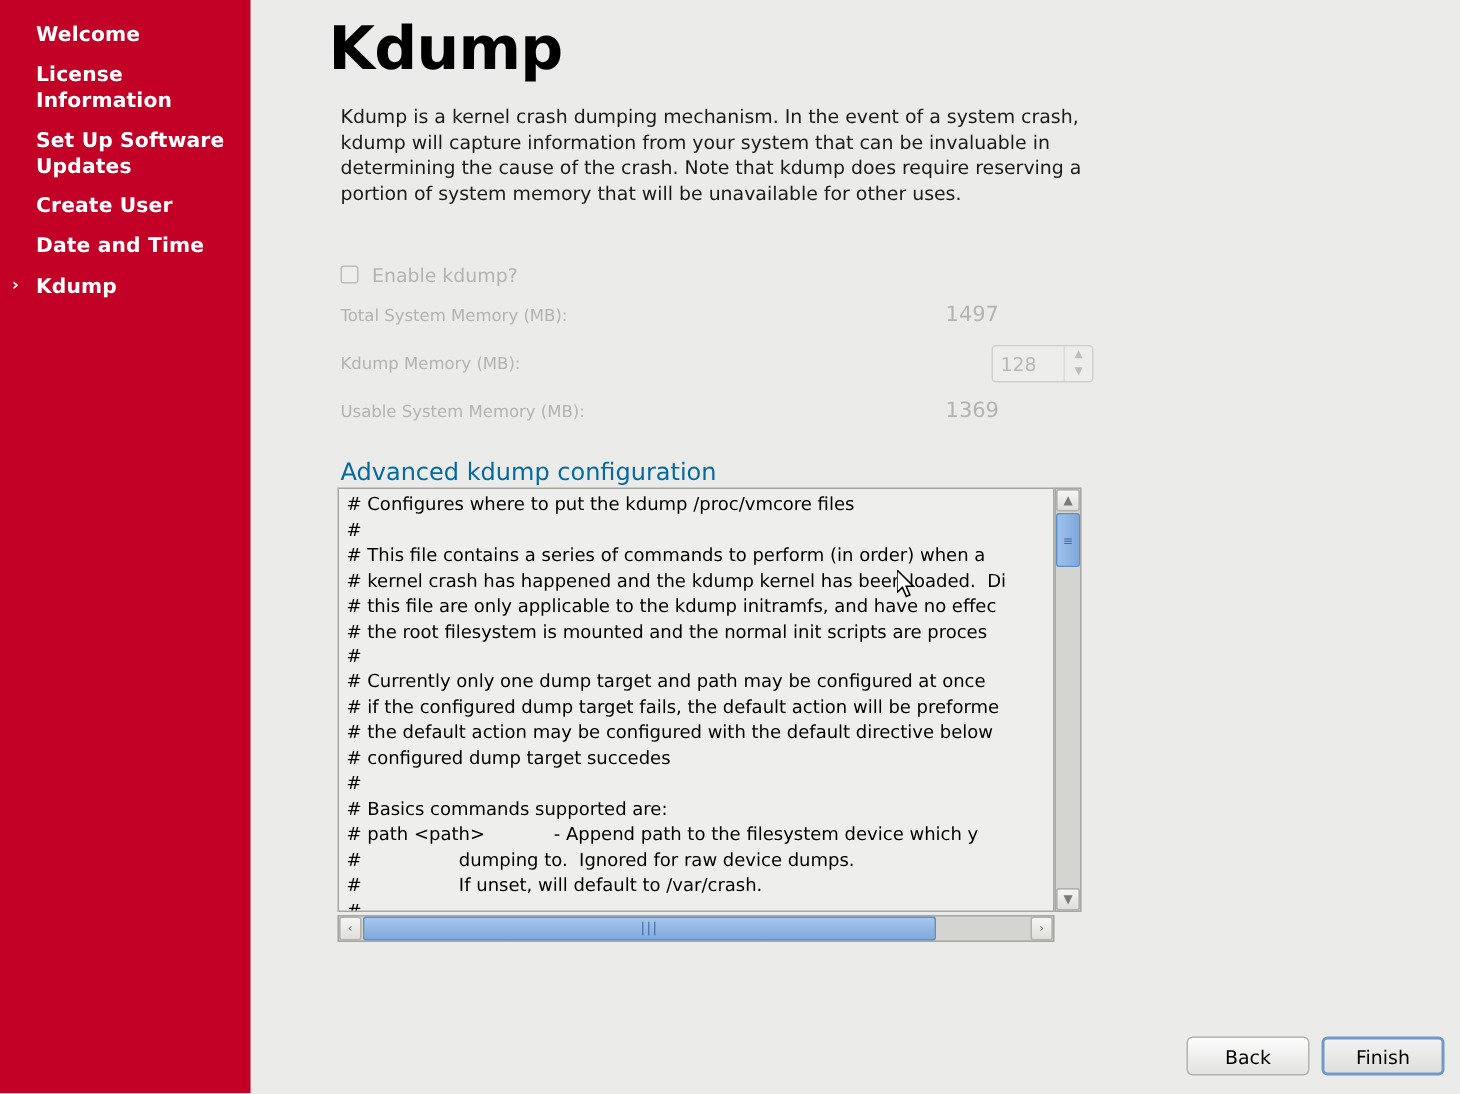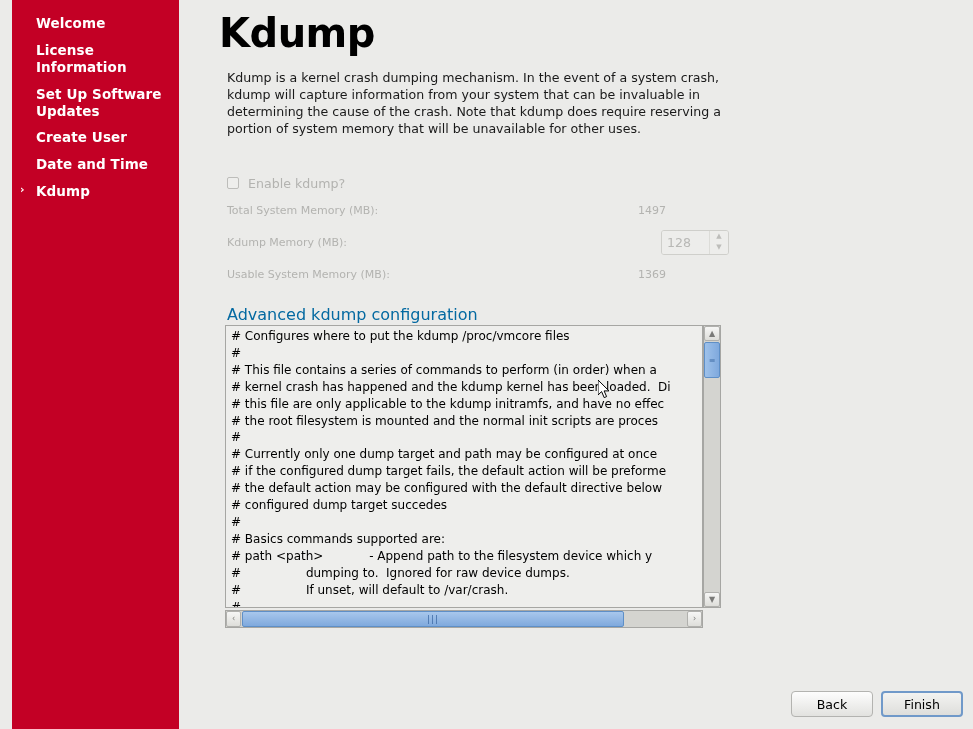--- a/index.html
+++ b/index.html
@@ -16,21 +16,21 @@
     position: relative;
     width: 973px;
     height: 729px;
     background: #ebebe9;
     overflow: hidden;
   }
 
   
   #sidebar {
     position: absolute;
-    left: 12px; top: 0;
+    left: 0; top: 0;
     width: 167px;
     height: 729px;
     background: #c30025;
     box-sizing: border-box;
     padding: 10px 0 0 0;
   }
   .nav-item {
     position: relative;
     color: #ffffff;
     font-size: 13.5px;
@@ -105,21 +105,21 @@
     display: flex;
     align-items: center;
     justify-content: space-between;
     height: 32px;
   }
   .field-label {
     font-size: 11px;
     color: #b3b3b0;
   }
   .field-value {
-    font-size: 11px;
+    font-size: 14px;
     color: #b3b3b0;
     padding-right: 63px;
   }
   
   .spin {
     display: flex;
     align-items: stretch;
     height: 25px;
     border: 1px solid #cfcfcb;
     border-radius: 3px;

